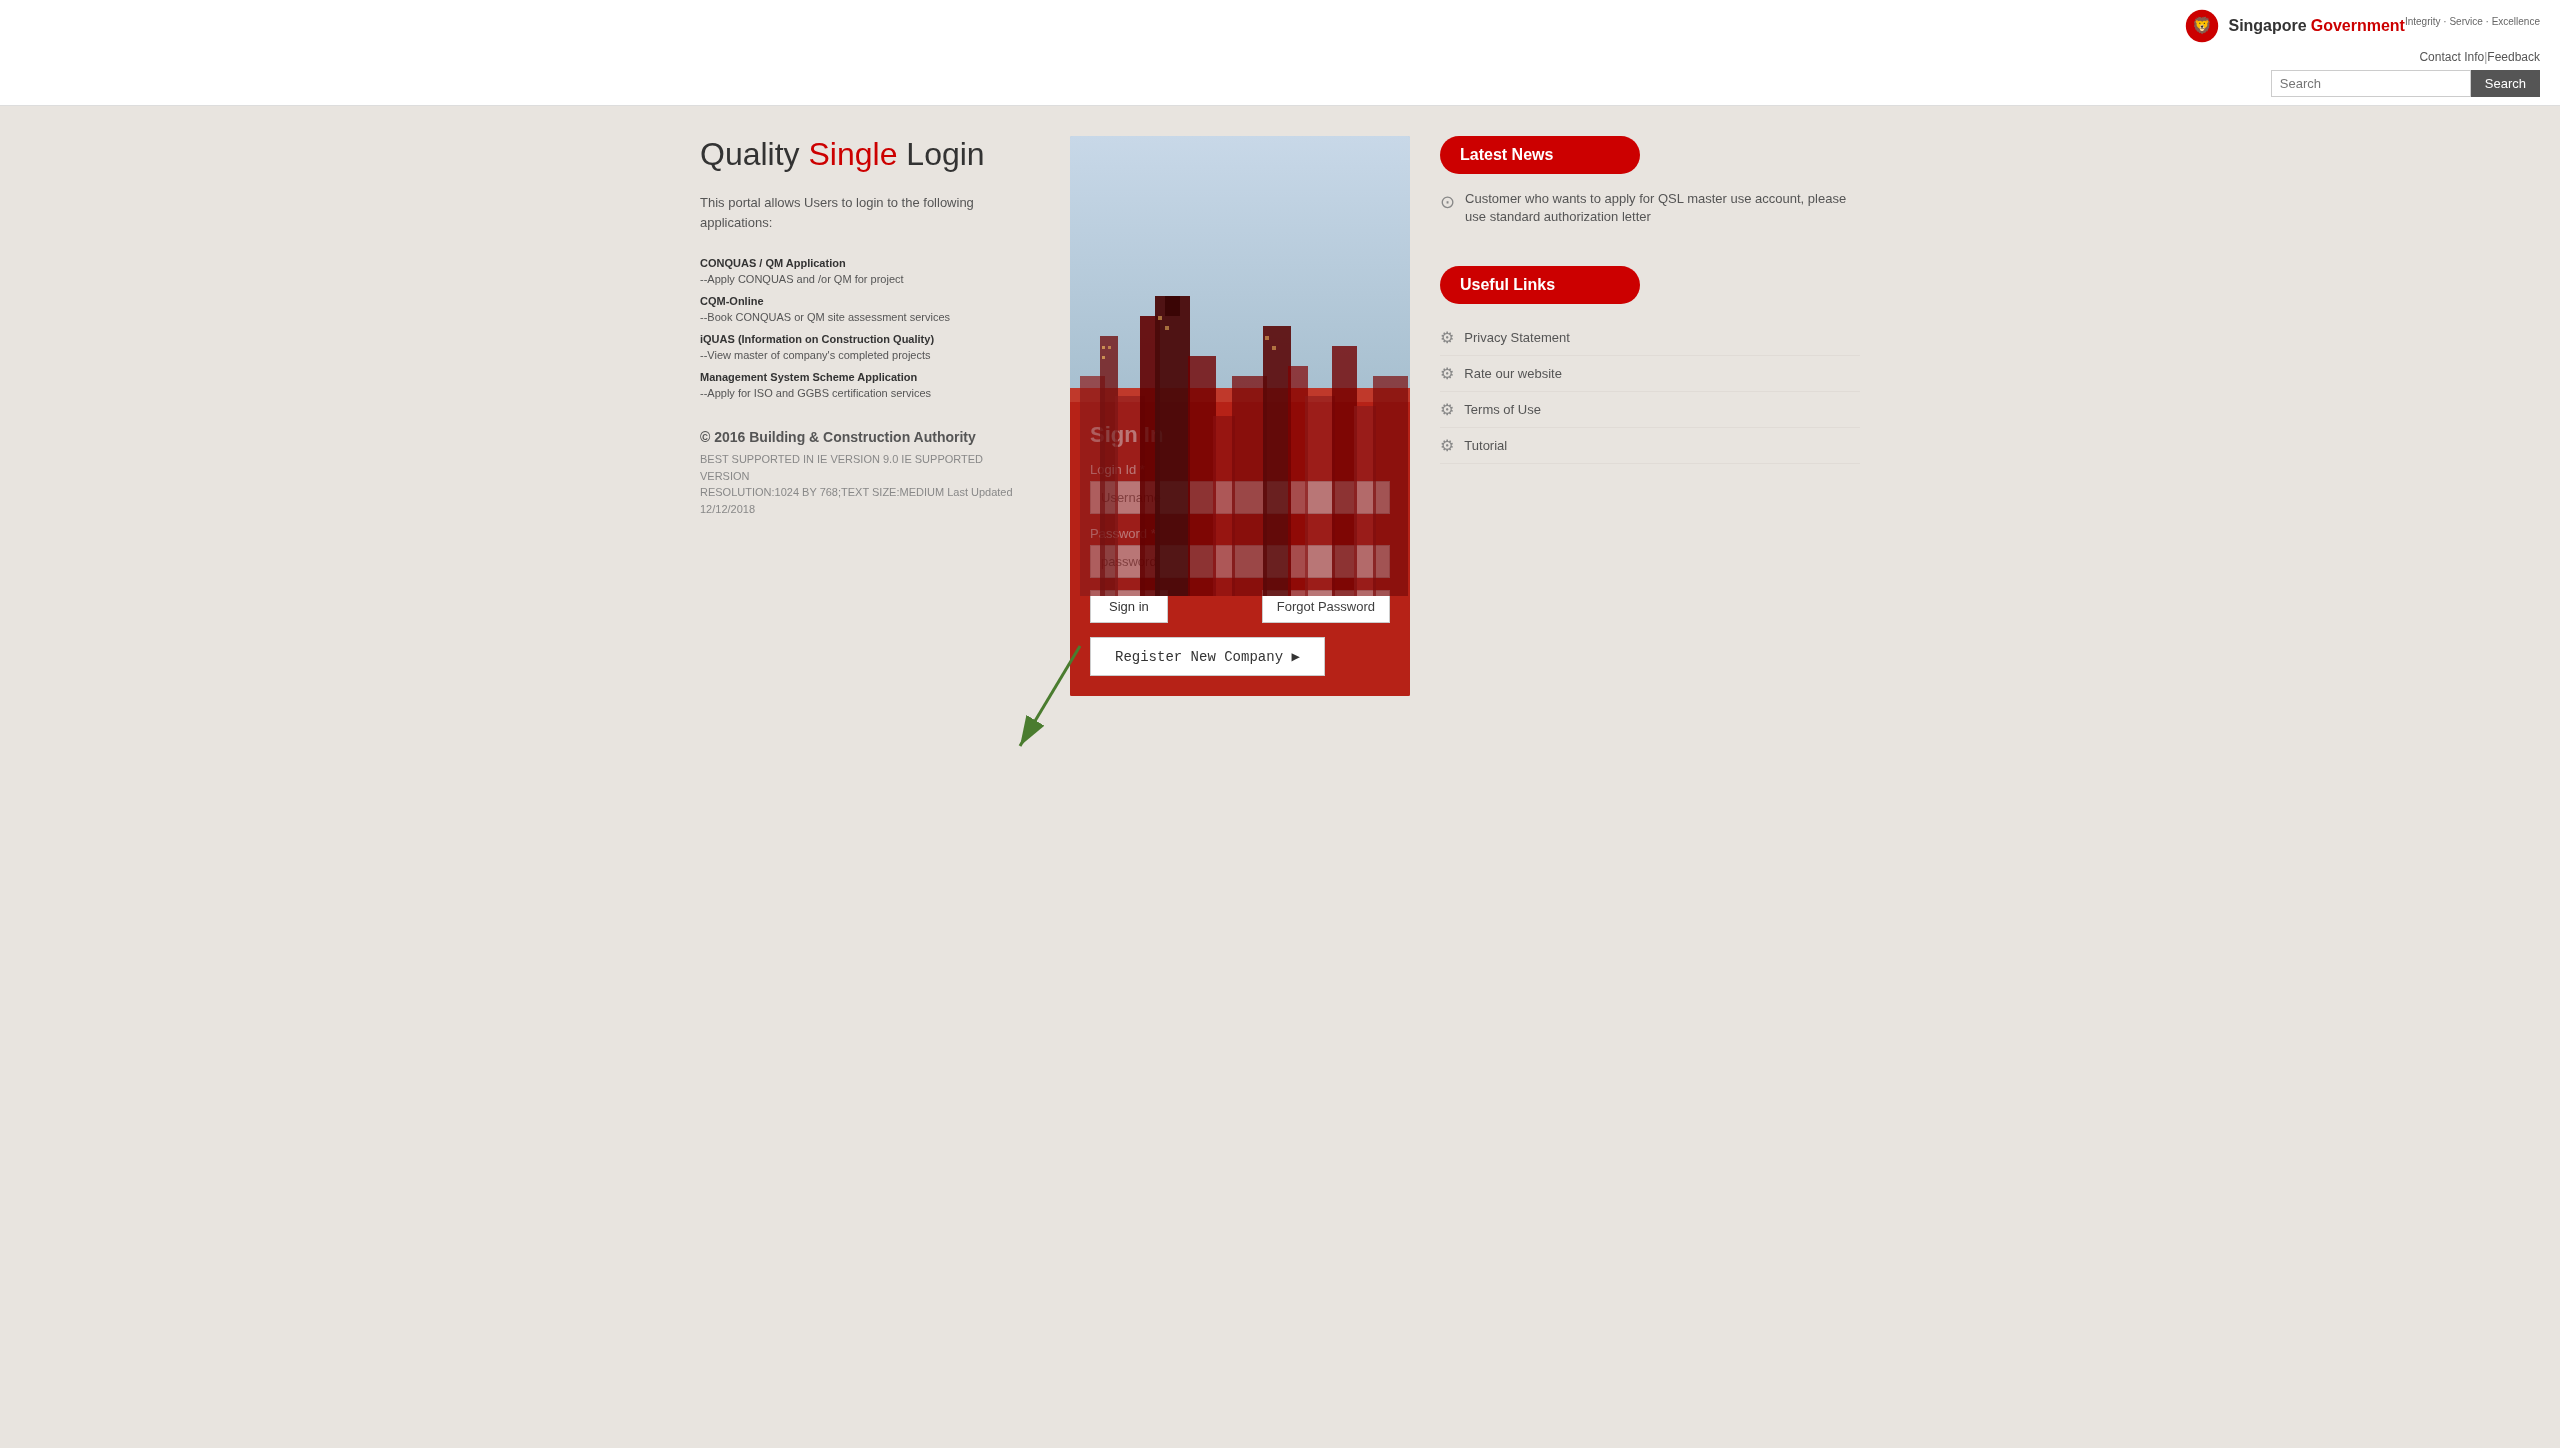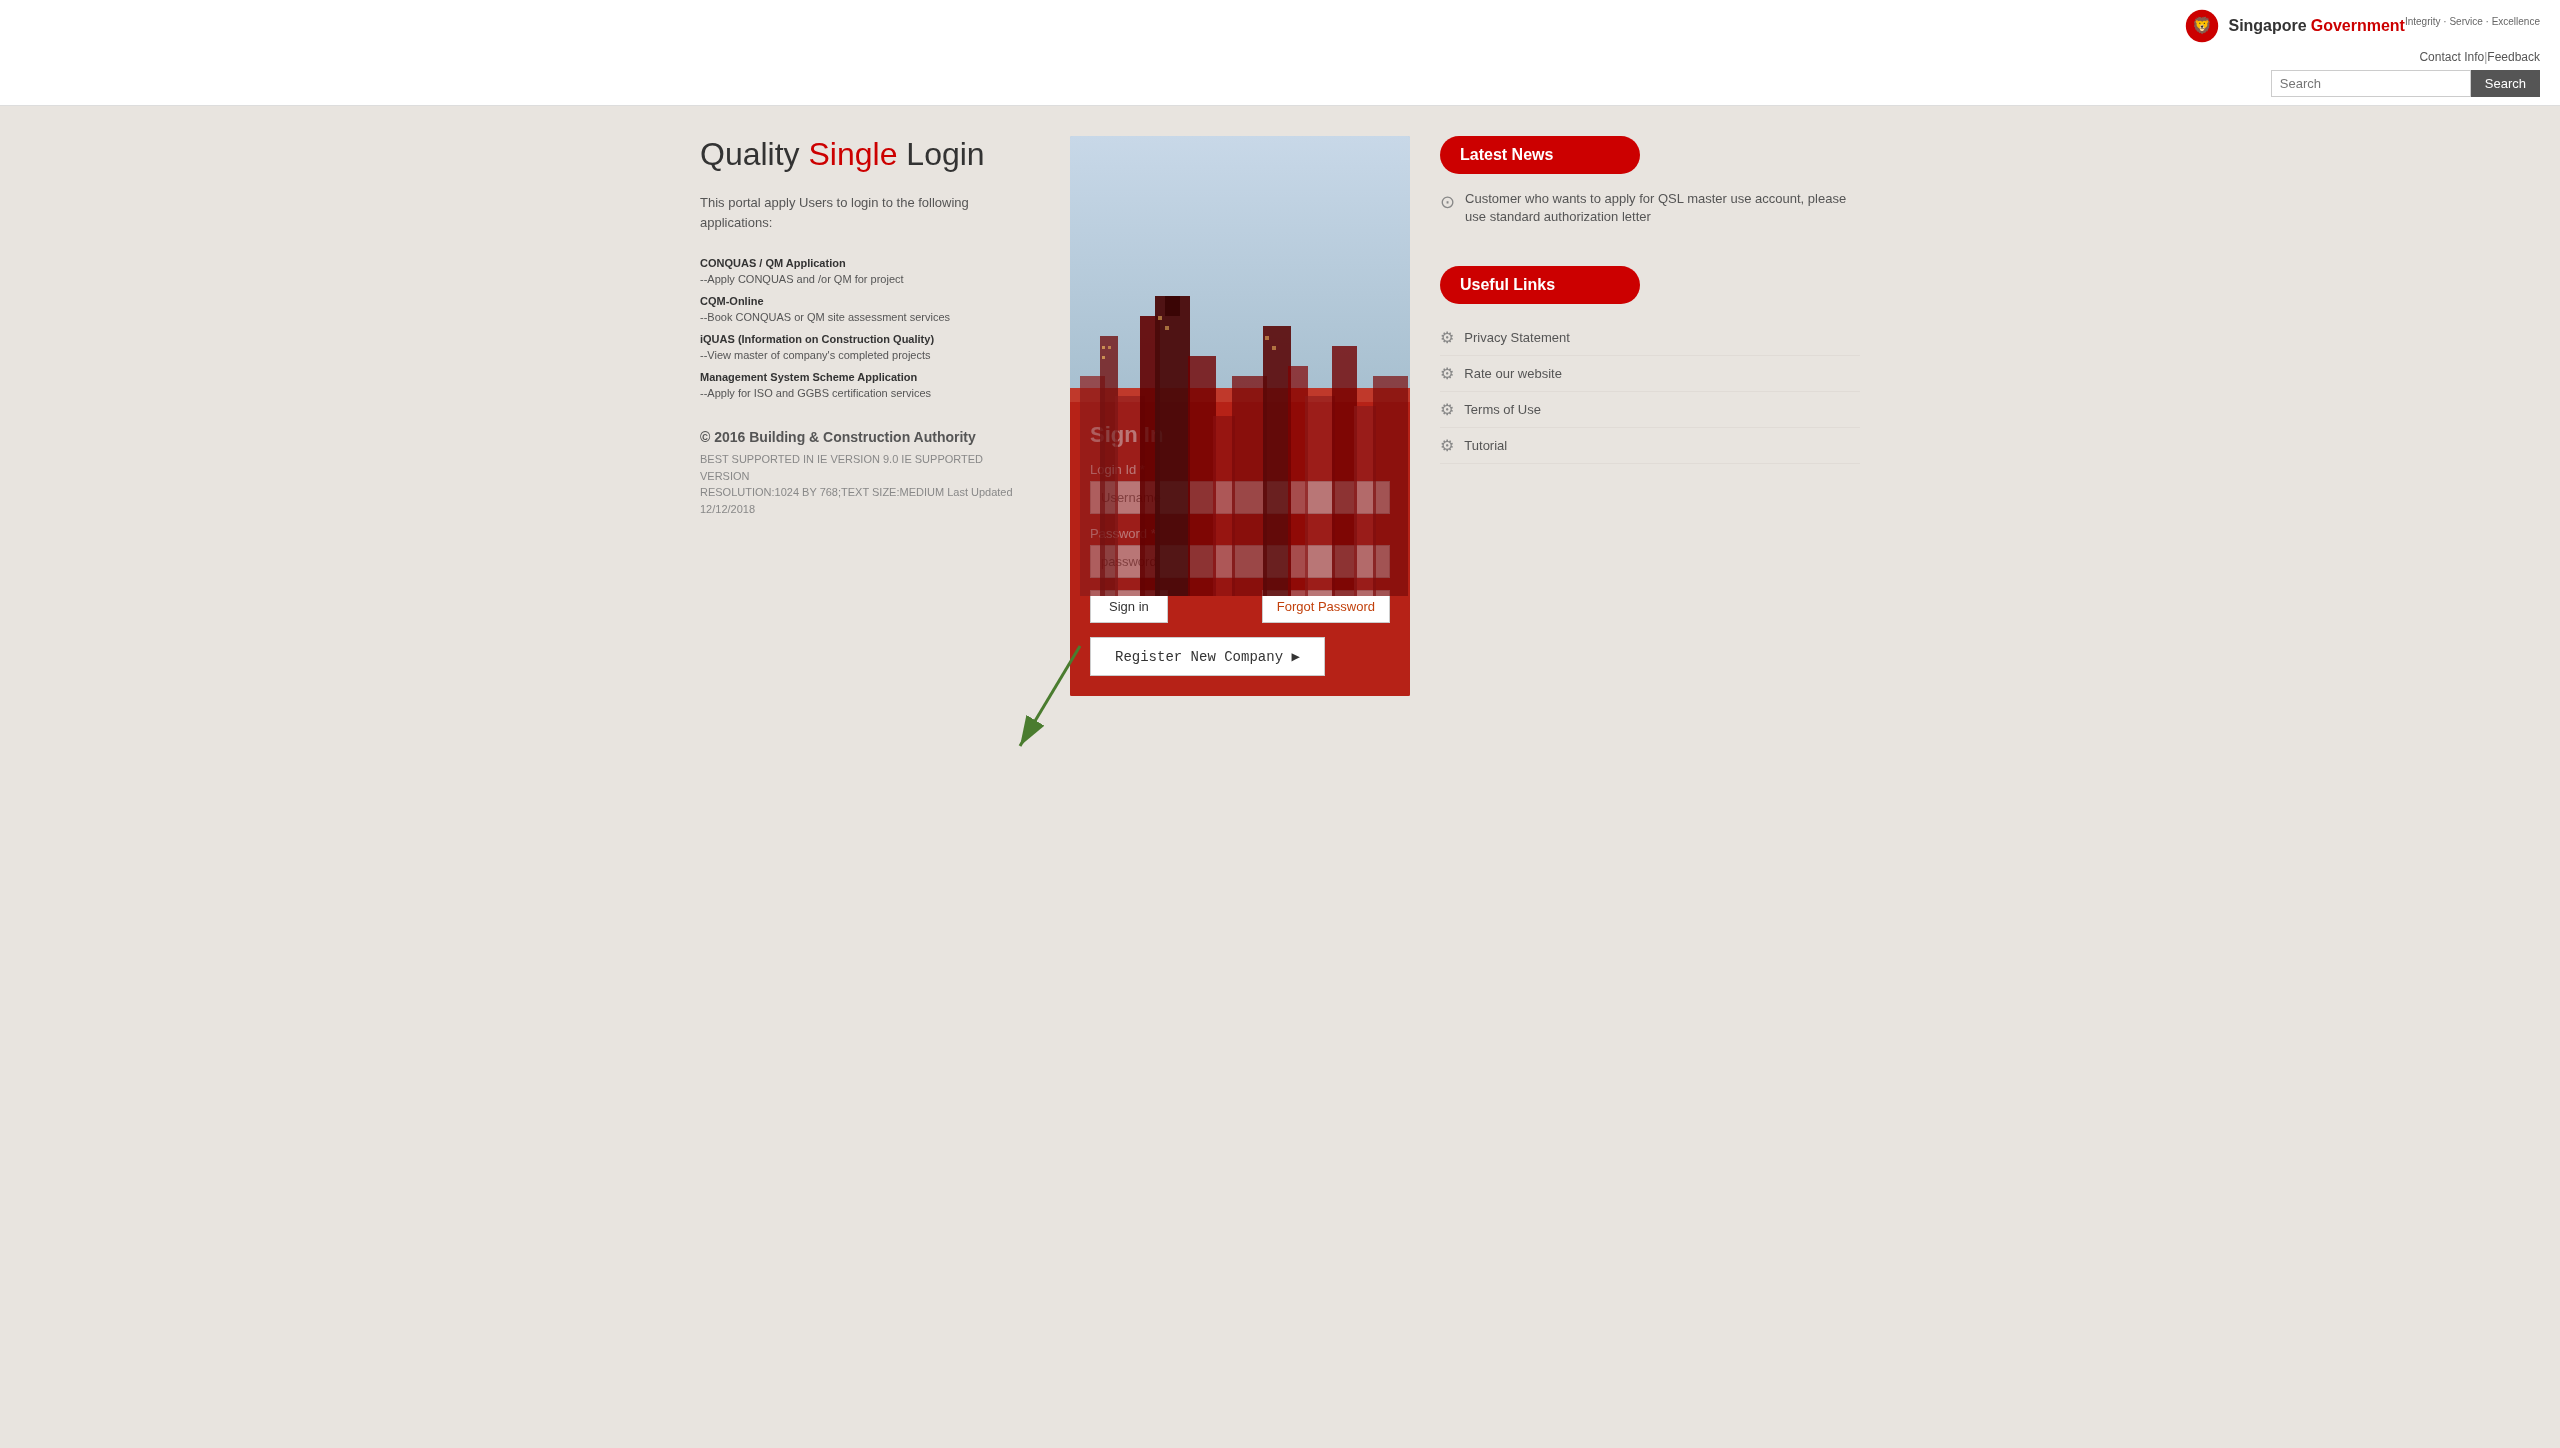--- a/index.html
+++ b/index.html
@@ -195,21 +195,21 @@
     .sign-in-btn {
       background: #fff;
       color: #333;
       border: 1px solid #ccc;
       padding: 8px 18px;
       cursor: pointer;
       font-size: 13px;
     }
     .forgot-btn {
       background: #fff;
-      color: #c2410c;
+      color: #404040;
       border: 1px solid #ccc;
       padding: 8px 14px;
       cursor: pointer;
       font-size: 13px;
     }
     .register-btn {
       background: #fff;
       color: #333;
       border: 1px solid #ccc;
       padding: 10px 24px;
@@ -327,21 +327,21 @@
       <input type="text" class="search-input" placeholder="Search" style="">
       <button class="search-button">Search</button>
     </div>
   </div>
 </div>
 
 <div class="main-container">
 
   <div class="left-panel">
     <h1 class="page-title"><span>Quality </span><span class="highlight">Single</span><span> Login</span></h1>
-    <p class="description">This portal apply Users to login to the following applications:</p>
+    <p class="description">This portal allows Users to login to the following applications:</p>
     <ul class="app-list">
       <li class="app-name">CONQUAS / QM Application</li>
       <li>--Apply CONQUAS and /or QM for project</li>
       <li class="app-name">CQM-Online</li>
       <li>--Book CONQUAS or QM site assessment services</li>
       <li class="app-name">iQUAS (Information on Construction Quality)</li>
       <li>--View master of company's completed projects</li>
       <li class="app-name">Management System Scheme Application</li>
       <li>--Apply for ISO and GGBS certification services</li>
     </ul>

